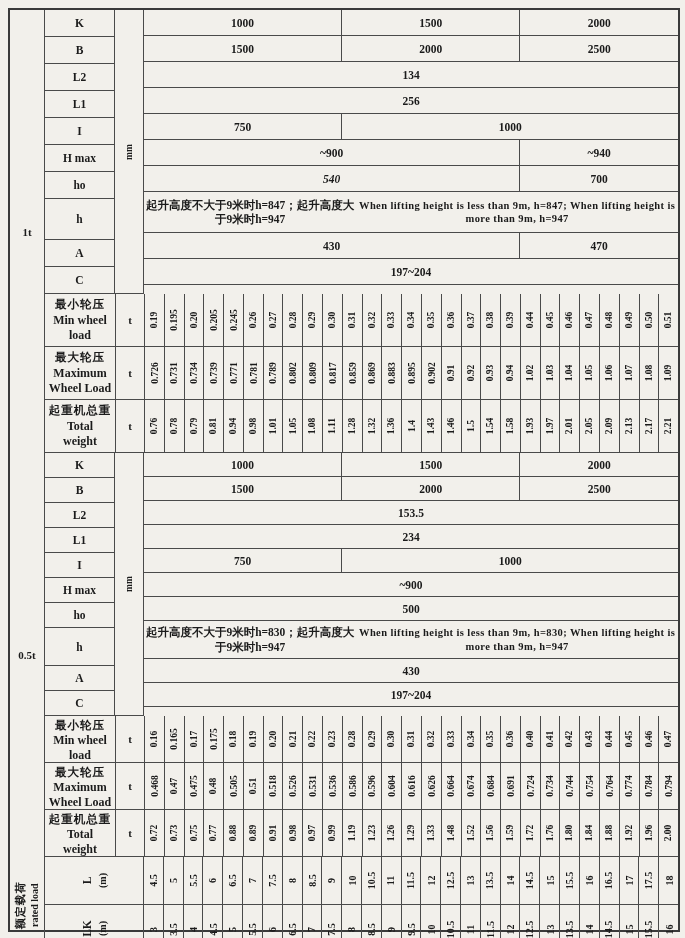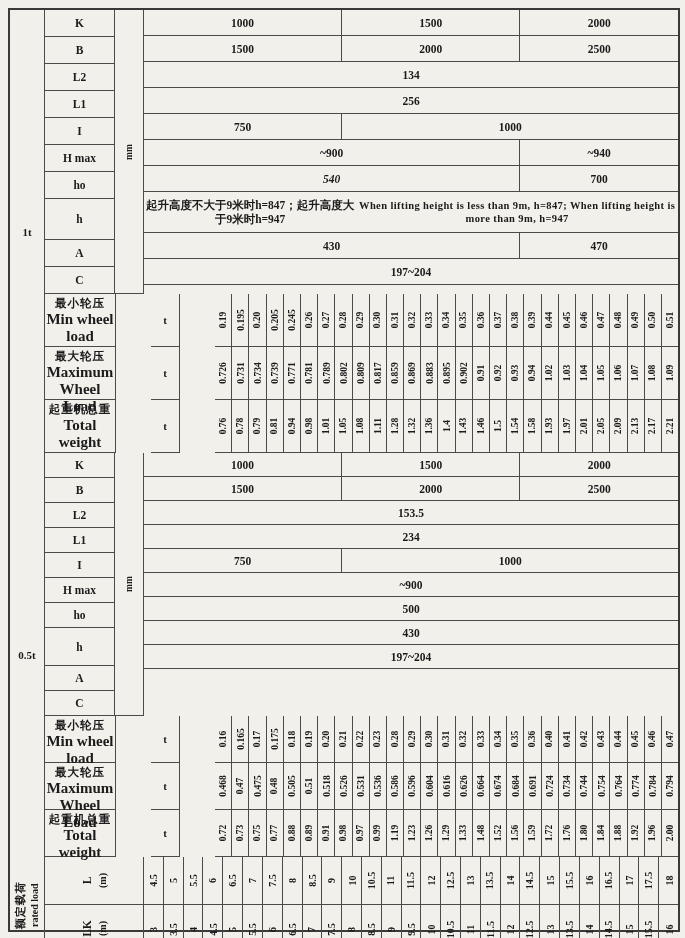--- a/index.html
+++ b/index.html
@@ -50,29 +50,29 @@
 
   .h-note{
     border-bottom:1px solid #4a4a4a;
     display:flex;align-items:center;justify-content:center;
     text-align:center;line-height:1.25;
   }
   .note-cn{font-weight:bold;font-size:11.5px;}
   .note-en{font-weight:bold;font-size:10.5px;letter-spacing:0.4px;}
 
   
-  .wheel-row{display:flex;flex-direction:row;gap:35px;}
+  .wheel-row{display:flex;flex-direction:row;}
   .wheel-label{
     width:70px;flex:0 0 70px;
     border-right:1px solid #4a4a4a;border-bottom:1px solid #4a4a4a;
     display:flex;flex-direction:column;align-items:center;justify-content:space-evenly;
     text-align:center;font-weight:bold;padding:2px 0;
   }
   .wheel-label .cn{font-size:11.5px;letter-spacing:1px;}
-  .wheel-label .en{font-size:15px;}
+  .wheel-label .en{font-size:12px;}
   .unit-cell{
     width:28px;flex:0 0 28px;
     border-right:1px solid #4a4a4a;border-bottom:1px solid #4a4a4a;
     display:flex;align-items:center;justify-content:center;
     font-weight:bold;font-size:11px;
   }
   .fill-row{flex:1;display:flex;flex-direction:row;min-width:0;}
   .num-cell{
     flex:1;min-width:0;
     border-right:1px solid #4a4a4a;border-bottom:1px solid #4a4a4a;
@@ -505,20 +505,24 @@
             <div class="dim-row">
                 <div class="span-cell" style="flex: 10 1 0%;">750</div>
                 <div class="span-cell" style="flex: 17 1 0%;">1000</div>
               </div>
             <div class="dim-row">
                 <div class="span-cell" style="flex: 27 1 0%;">~900</div>
               </div>
             <div class="dim-row">
                 <div class="span-cell" style="flex: 27 1 0%;">500</div>
               </div>
+            <div class="h-note">
+              <div class="note-cn">起升高度不大于9米时h=830；起升高度大于9米时h=947</div>
+              <div class="note-en">When lifting height is less than 9m, h=830; When lifting height is more than 9m, h=947</div>
+            </div>
             <div class="dim-row">
                 <div class="span-cell" style="flex: 27 1 0%;">430</div>
               </div>
             <div class="dim-row">
                 <div class="span-cell" style="flex: 27 1 0%;">197~204</div>
               </div>
           </div>
         </div>
 
         <div class="wheel-row">

